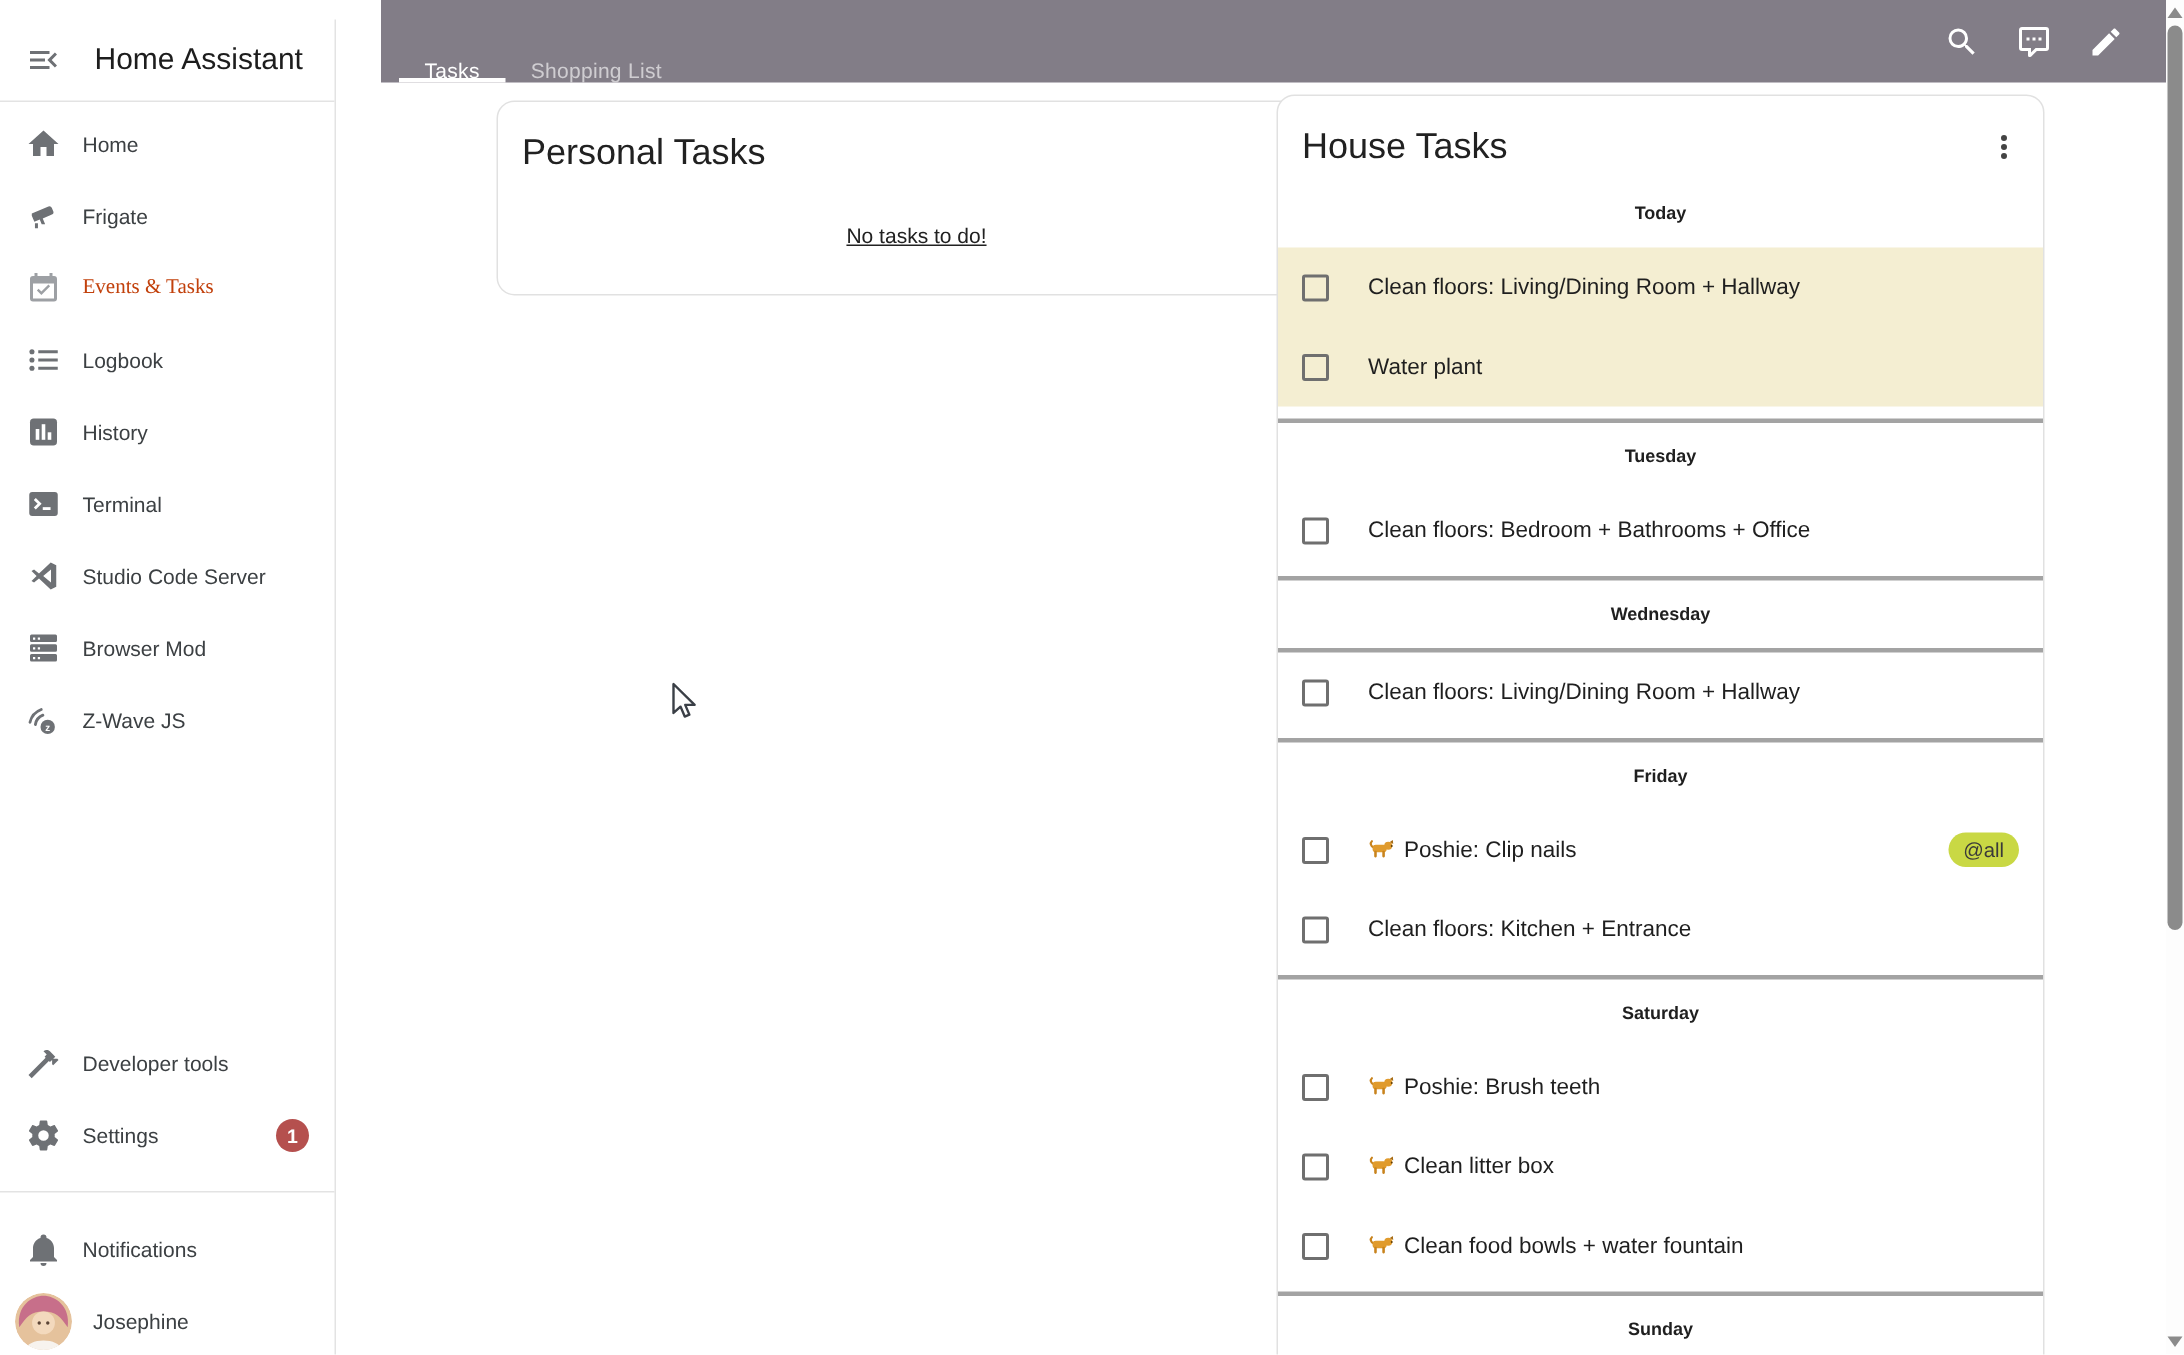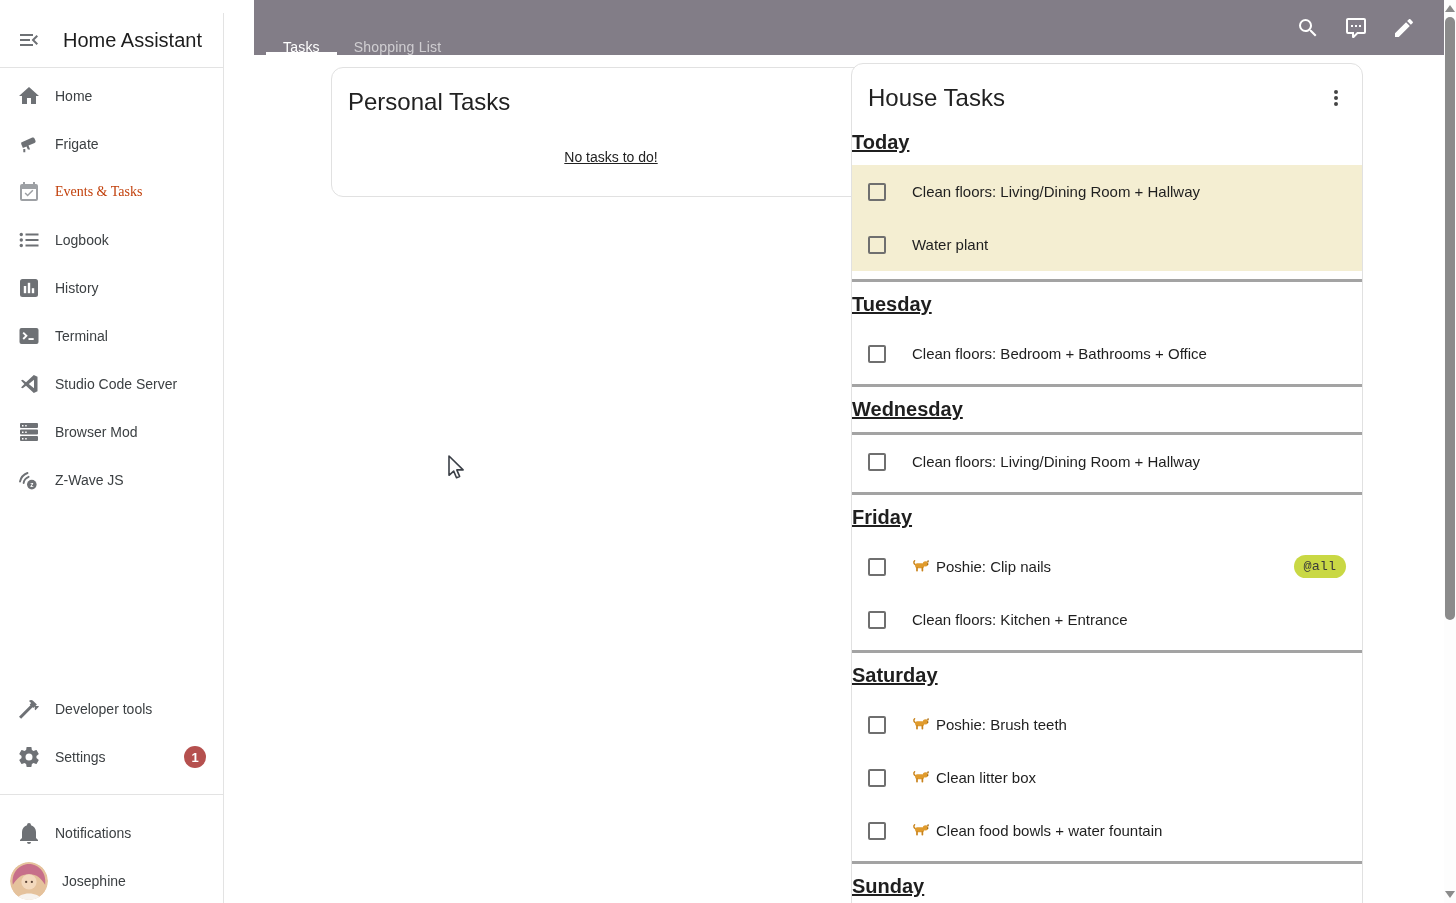--- a/index.html
+++ b/index.html
@@ -68,41 +68,41 @@
   .card-house    { left:851px; top:63px; width:512px; height:980px; }
   .card-header {
     display:flex; align-items:flex-start; justify-content:space-between;
     padding:20px 14px 8px 16px;
   }
   .card-title { font-size:24px; font-weight:400; color:#212121; line-height:28px; }
   .more-btn { width:24px; height:24px; color:#444; cursor:pointer; margin-top:2px; }
   .empty-msg { text-align:center; font-size:14px; color:#212121; padding-top:25px;text-decoration:underline; }
 
   .day-header {
-    text-align:left; font-size:20px; font-weight:700; color:#1f1f1f;
-    padding:13px 0; line-height:19px;text-decoration:underline;
+    text-align:center; font-size:12px; font-weight:700; color:#1f1f1f;
+    padding:13px 0; line-height:19px;
   }
   .section { border-top:3px solid #a3a3a3; }
   .section.first { border-top:none; }
   .section-tasks { padding-bottom:4px; }
   .section-tasks.highlighted { background:#f4eed2; padding-bottom:0; }
   .gap8 { height:8px; }
   .task-row {
     display:flex; align-items:center; gap:26px;
     min-height:53px; padding:0 16px;
   }
   .checkbox {
     width:18px; height:18px; border:2px solid #6f6f6f; border-radius:2px;
     background:transparent; flex:0 0 18px; cursor:pointer;
   }
   .task-label { font-size:15px; color:#1f1f1f; display:flex; align-items:center; gap:6px; }
   .pet-icon { width:18px; height:16px; display:inline-block; }
   .chip {
     margin-left:auto; background:#c9d844; color:#3a3a3a;
-    font-size:13.5px; font-weight:500; padding:4px 10px; border-radius:12px;font-family:Liberation Mono, monospace;
+    font-size:13.5px; font-weight:500; padding:4px 10px; border-radius:12px;
   }
 
   
   .scrollbar {
     position:absolute; right:0; top:0; width:12px; height:903px;
     background:#fdfdfd; z-index:10;
   }
   .scroll-arrow { position:absolute; left:1px; width:0; height:0; cursor:pointer;
     border-left:5px solid transparent; border-right:5px solid transparent; }
   .scroll-arrow.up { top:5px; border-bottom:7px solid #8b8b8b; }

